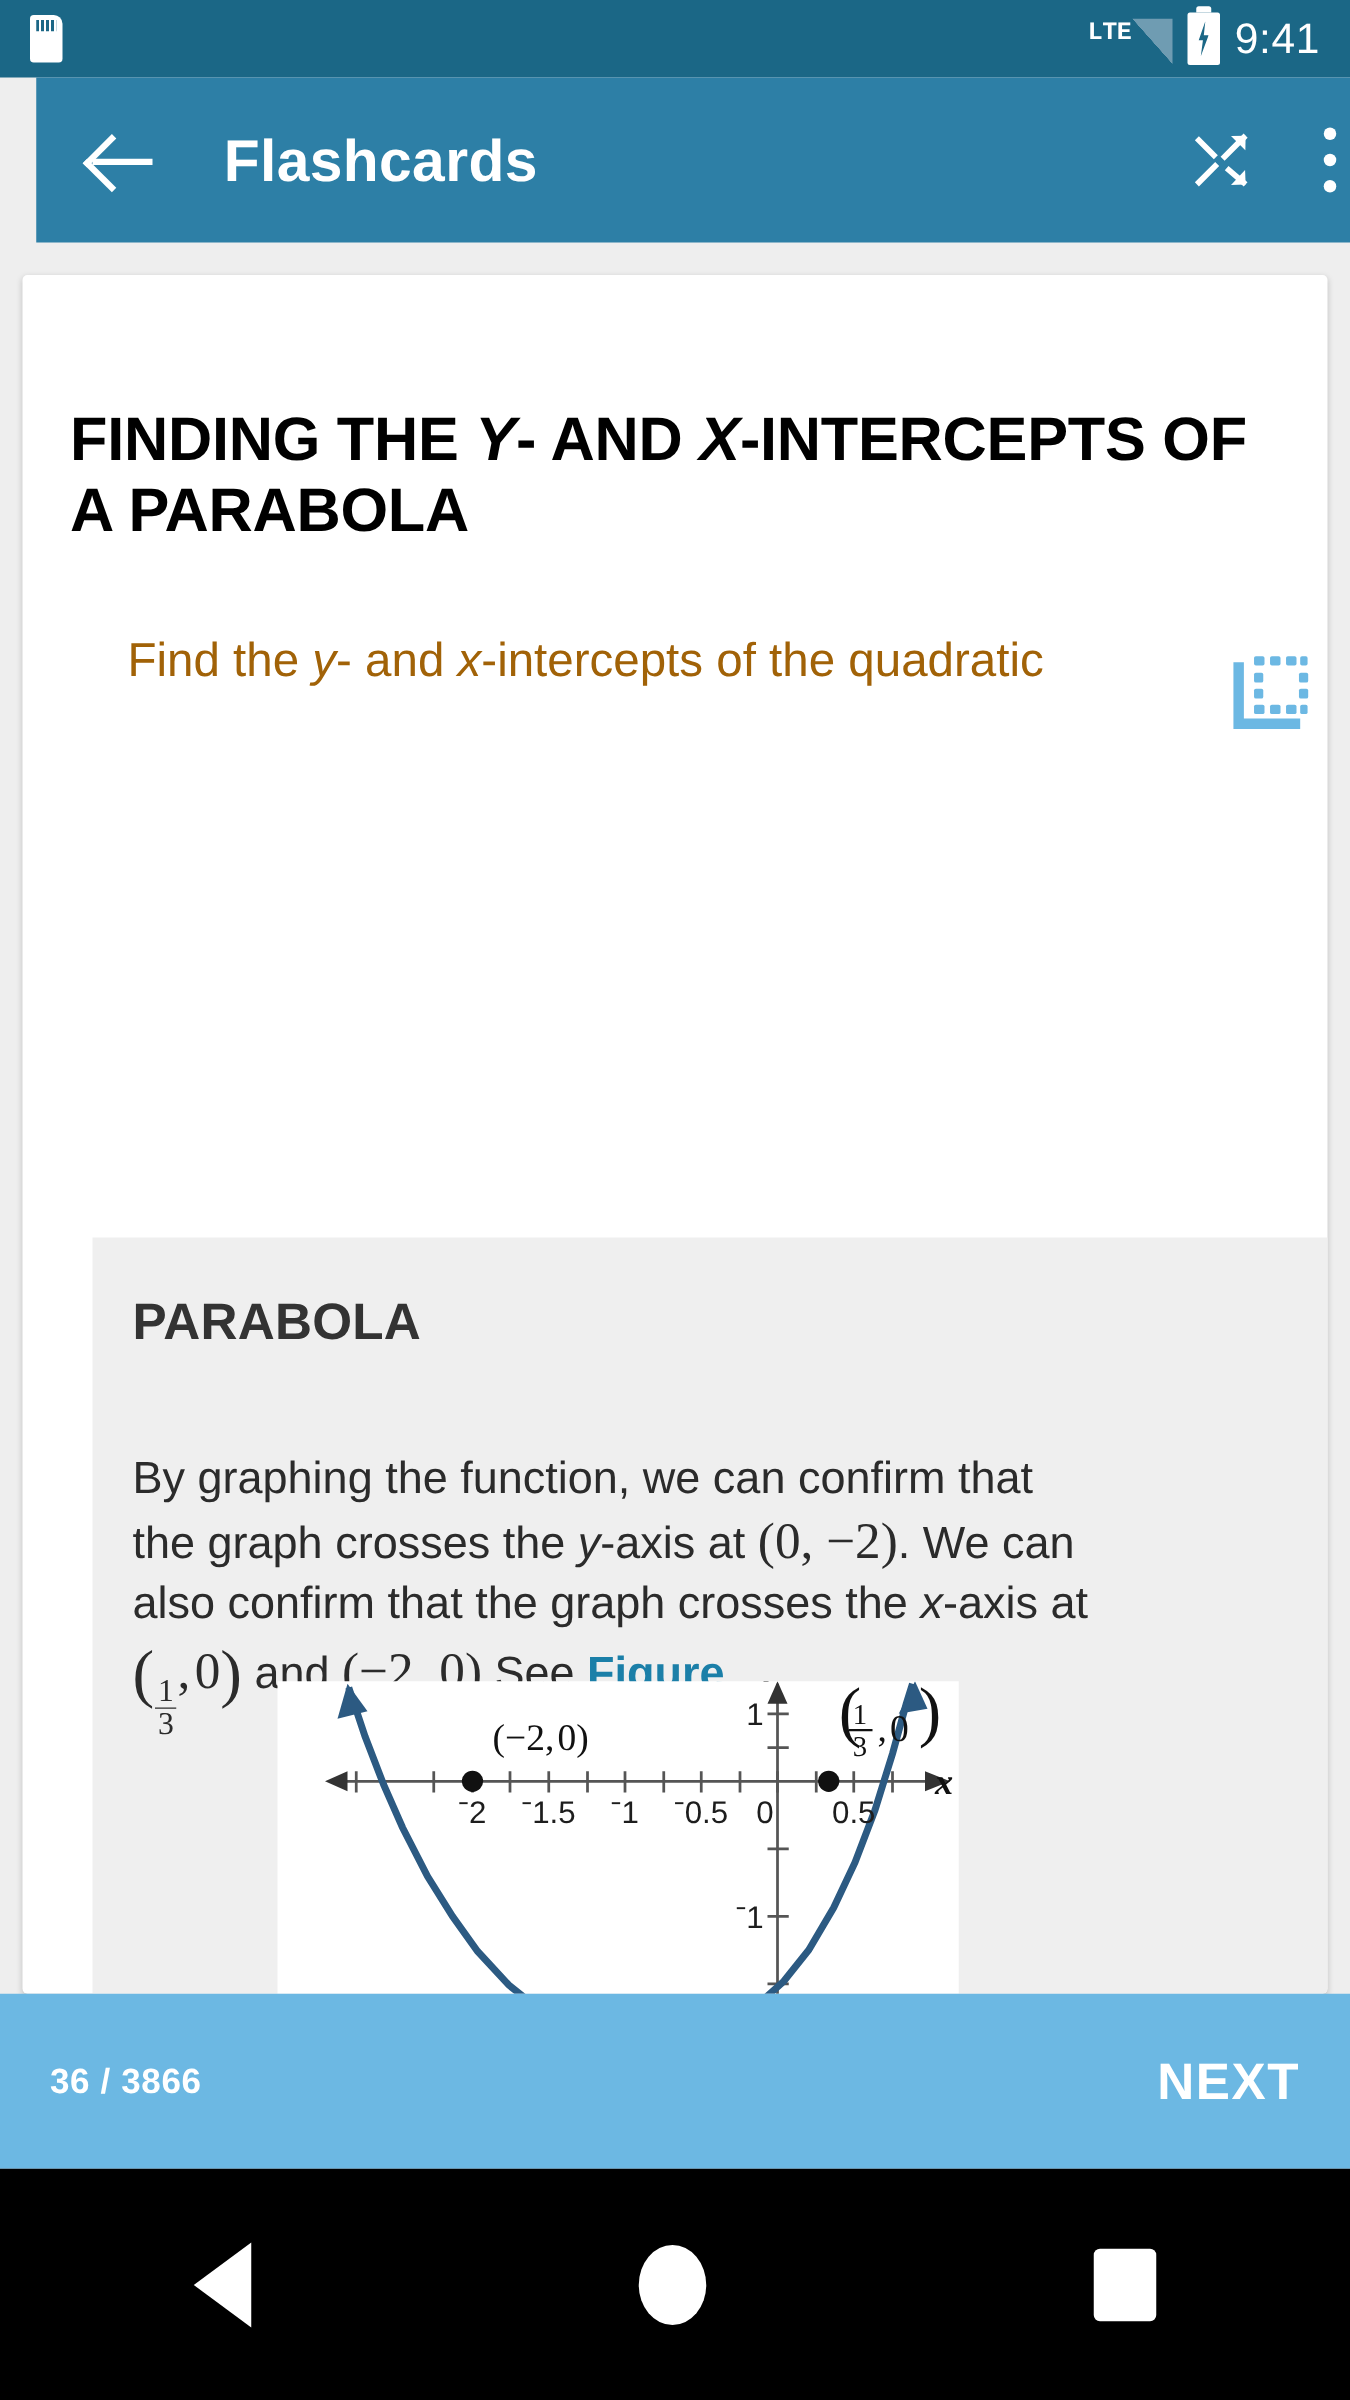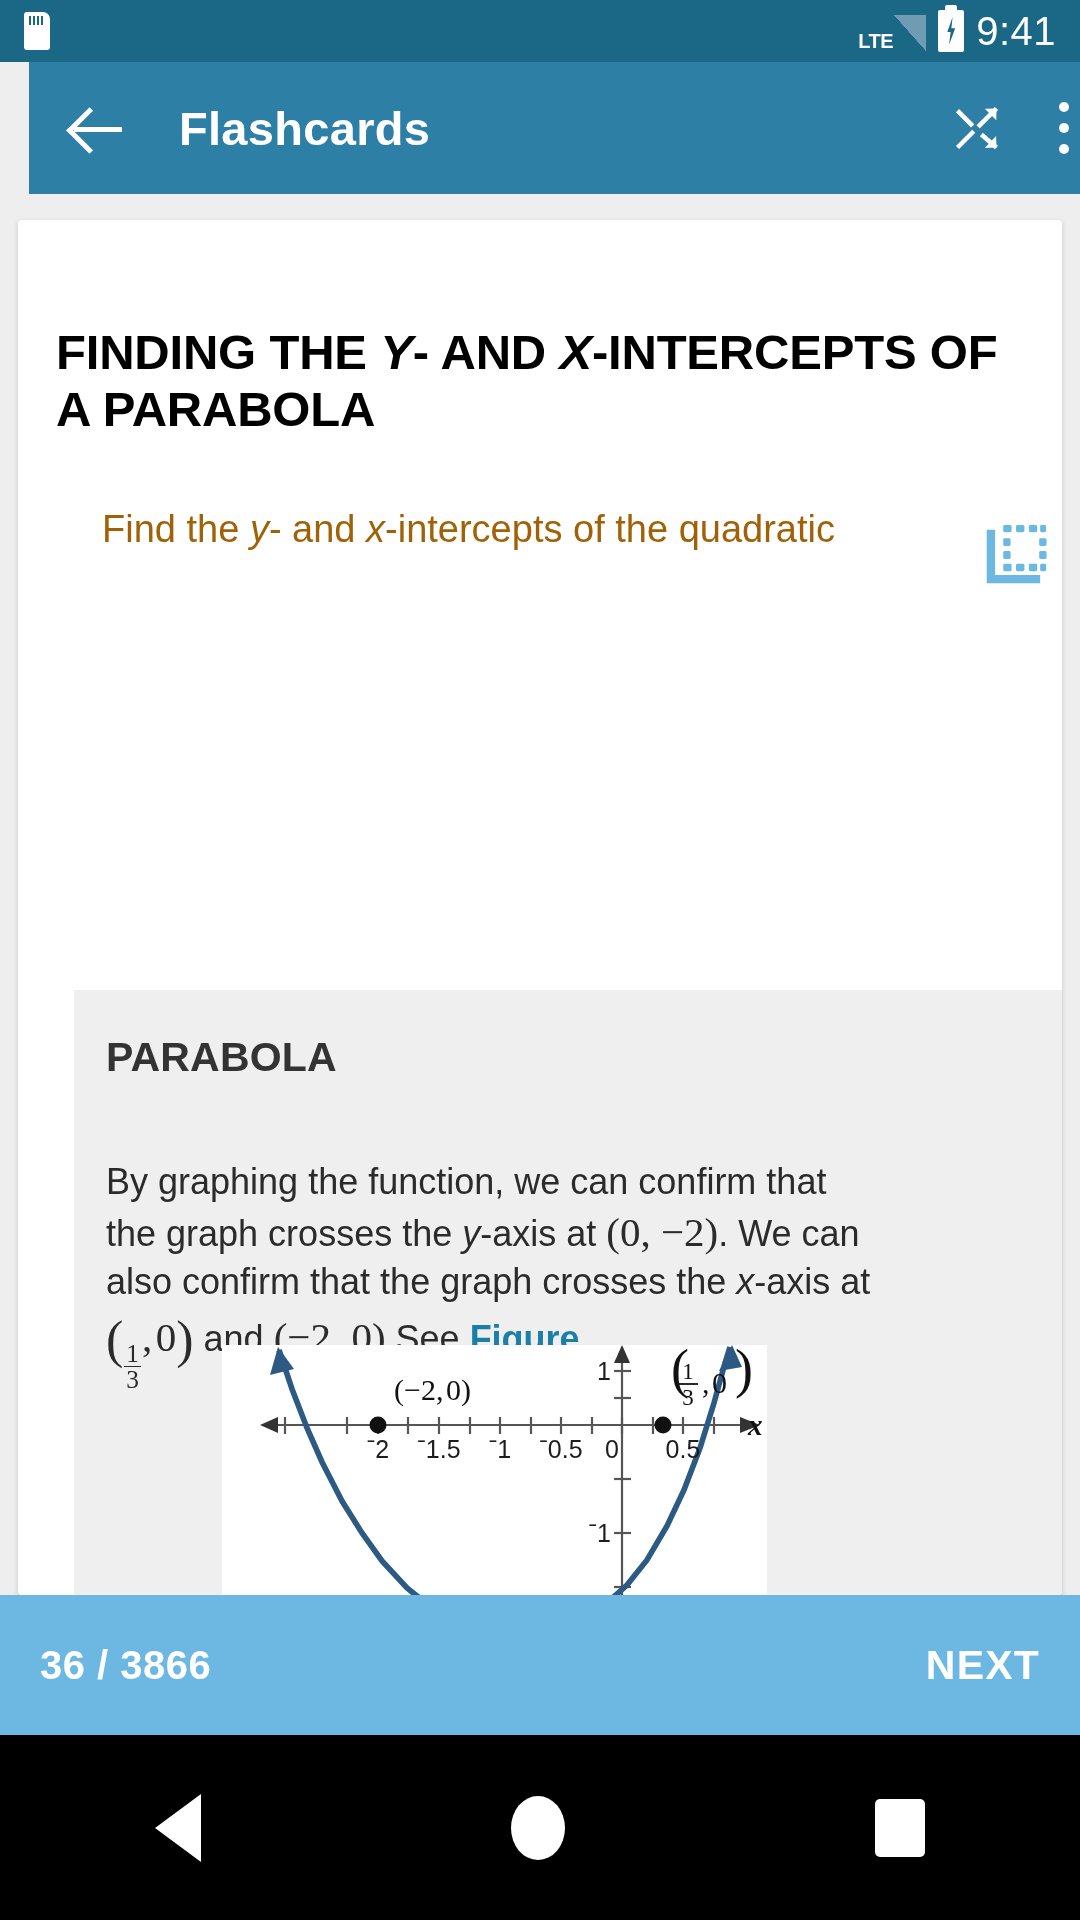--- a/index.html
+++ b/index.html
@@ -23,41 +23,41 @@
     position:relative; width:26px; height:38px; background:#fff;
     border-radius:3px 7px 3px 3px;
   }
   .sdcard::before {
     content:""; position:absolute; top:4px; left:5px; width:16px; height:9px;
     background:repeating-linear-gradient(to right,#1b6786 0 2px,#fff 2px 4px);
   }
   .lte-wrap { display:flex; align-items:flex-end; gap:1px; height:40px; }
   .lte-txt {
     color:#fff; font-size:20px; font-weight:bold; line-height:1;
-    letter-spacing:-0.5px; margin-bottom:0;
-    font-family:Liberation Sans, sans-serif;
+    letter-spacing:-0.5px; margin-bottom:14px;
+    font-family:Liberation Mono, monospace;
   }
   .sig-tri {
     width:32px; height:36px;
     background:linear-gradient(to bottom left,#6f9cb2 50%,transparent 50.5%);
   }
   .battery {
     position:relative; width:26px; height:42px; background:#fff; border-radius:2px;
   }
   .battery::before {
     content:""; position:absolute; top:-5px; left:7px; width:12px; height:5px;
     background:#fff; border-radius:2px 2px 0 0;
   }
   .bolt {
     position:absolute; top:7px; left:7px; width:12px; height:28px;
     background:#1b6786;
     clip-path:polygon(62% 0,18% 54%,46% 54%,32% 100%,84% 40%,52% 40%);
   }
   .clock {
-    color:#fff; font-size:40px; font-weight:400; letter-spacing:0.5px;
+    color:#fff; font-size:34px; font-weight:400; letter-spacing:0.5px;
     font-family:"Liberation Sans", sans-serif;
   }
 
   
   .appbar {
     position:absolute; top:62px; left:0; width:1080px; height:132px;
     background:#2d7fa6; display:flex; align-items:center; padding:0 40px;margin-left:29px;
   }
   .back-arrow { width:58px; height:58px; position:relative; cursor:pointer; }
   .back-arrow::before {
@@ -137,21 +137,21 @@
     position:absolute; left:148px; top:355px; width:545px; height:330px;
     background:#fff; overflow:hidden;
   }
   .graph-wrap svg { display:block; }
 
   
   .footer {
     position:absolute; left:0; top:1595px; width:1080px; height:140px;
     background:#6cb8e3; display:flex; align-items:center; padding:0 40px;
   }
-  .counter { color:#fff; font-size:40px; font-weight:bold; letter-spacing:0.5px; }
+  .counter { color:#fff; font-size:28px; font-weight:bold; letter-spacing:0.5px; }
   .next-btn {
     margin-left:auto; color:#fff; font-size:41px; font-weight:bold;
     letter-spacing:1.2px; cursor:pointer;
   }
 
   
   .navbar {
     position:absolute; left:0; top:1735px; width:1080px; height:185px;
     background:#000; display:flex; align-items:center; justify-content:space-around;
   }

